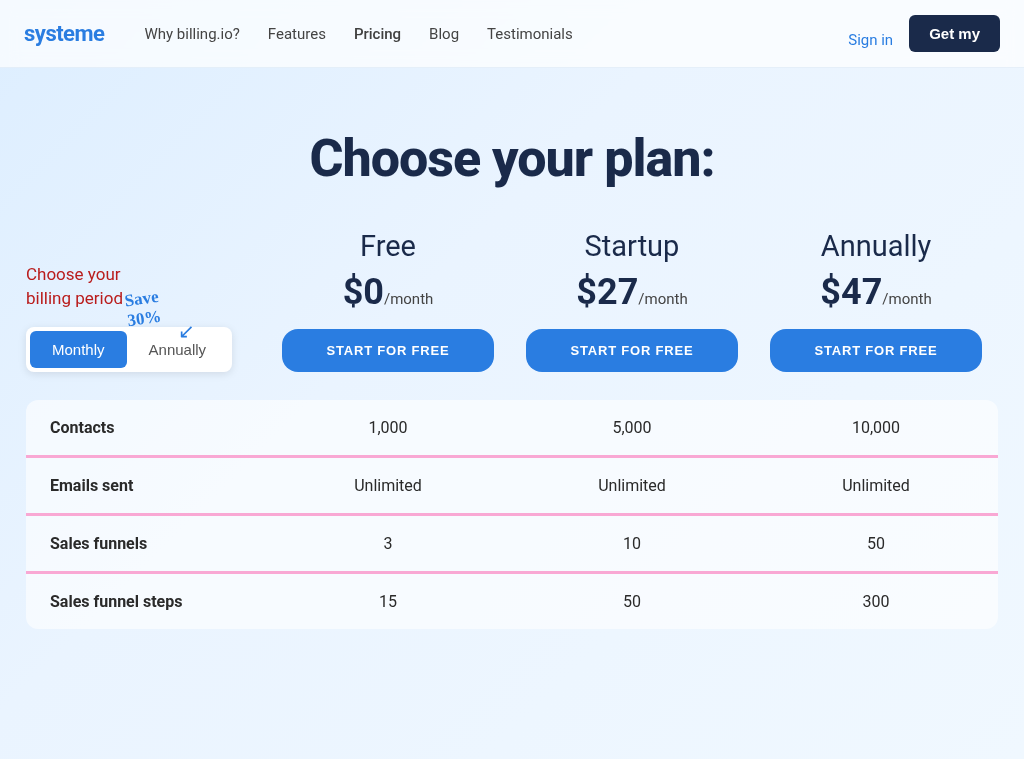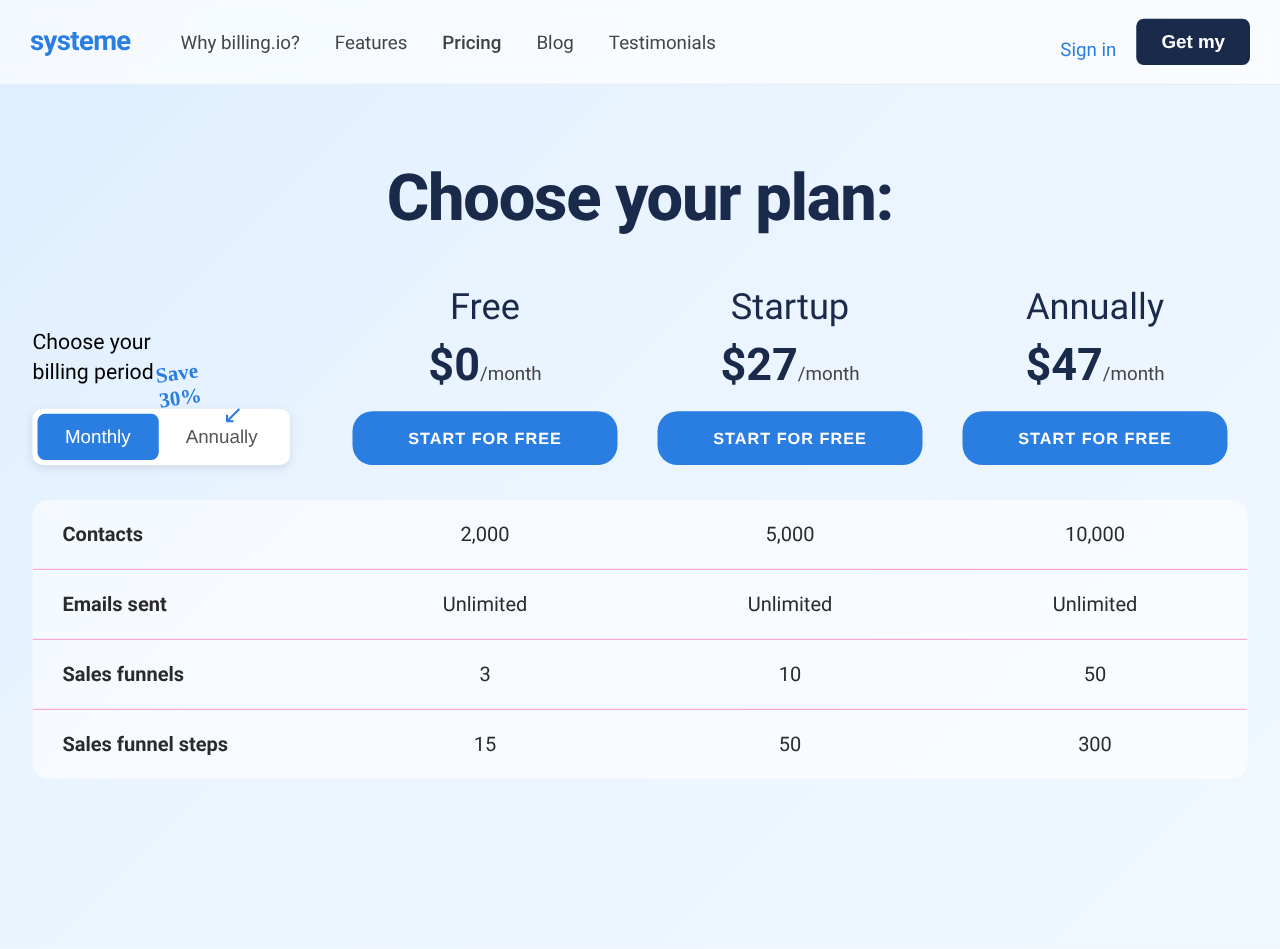--- a/index.html
+++ b/index.html
@@ -91,21 +91,21 @@
       align-items: end;
       margin-bottom: 0;
     }
 
     .billing-cell {
       padding: 0 0 20px 0;
       position: relative;
     }
     .billing-label {
       font-size: 17px;
-      color: #000000;
+      color: #b91c1c;
       line-height: 1.4;
       margin-bottom: 16px;
     }
     .billing-toggle-wrap {
       position: relative;
       display: flex;
       align-items: center;
     }
     .toggle-buttons {
       display: flex;
@@ -189,21 +189,21 @@
     
     .pricing-table {
       background: rgba(255,255,255,0.6);
       border-radius: 12px;
       overflow: hidden;
       margin-top: 8px;
     }
     .table-row {
       display: grid;
       grid-template-columns: 240px 1fr 1fr 1fr;
-      border-bottom: 1px solid #f9a8d4;
+      border-bottom: 3px solid #f9a8d4;
     }
     .table-row:last-child {
       border-bottom: none;
     }
     .table-cell {
       padding: 18px 16px;
       font-size: 16px;
       color: #2a2a2a;
       text-align: center;
     }
@@ -277,21 +277,21 @@
       </div>
       <button class="plan-cta">START FOR FREE</button>
     </div>
 
   </div>
 
   <div class="pricing-table">
 
     <div class="table-row">
       <div class="table-cell feature-name">Contacts</div>
-      <div class="table-cell">2,000</div>
+      <div class="table-cell">1,000</div>
       <div class="table-cell">5,000</div>
       <div class="table-cell">10,000</div>
     </div>
 
     <div class="table-row">
       <div class="table-cell feature-name">Emails sent</div>
       <div class="table-cell">Unlimited</div>
       <div class="table-cell">Unlimited</div>
       <div class="table-cell">Unlimited</div>
     </div>

